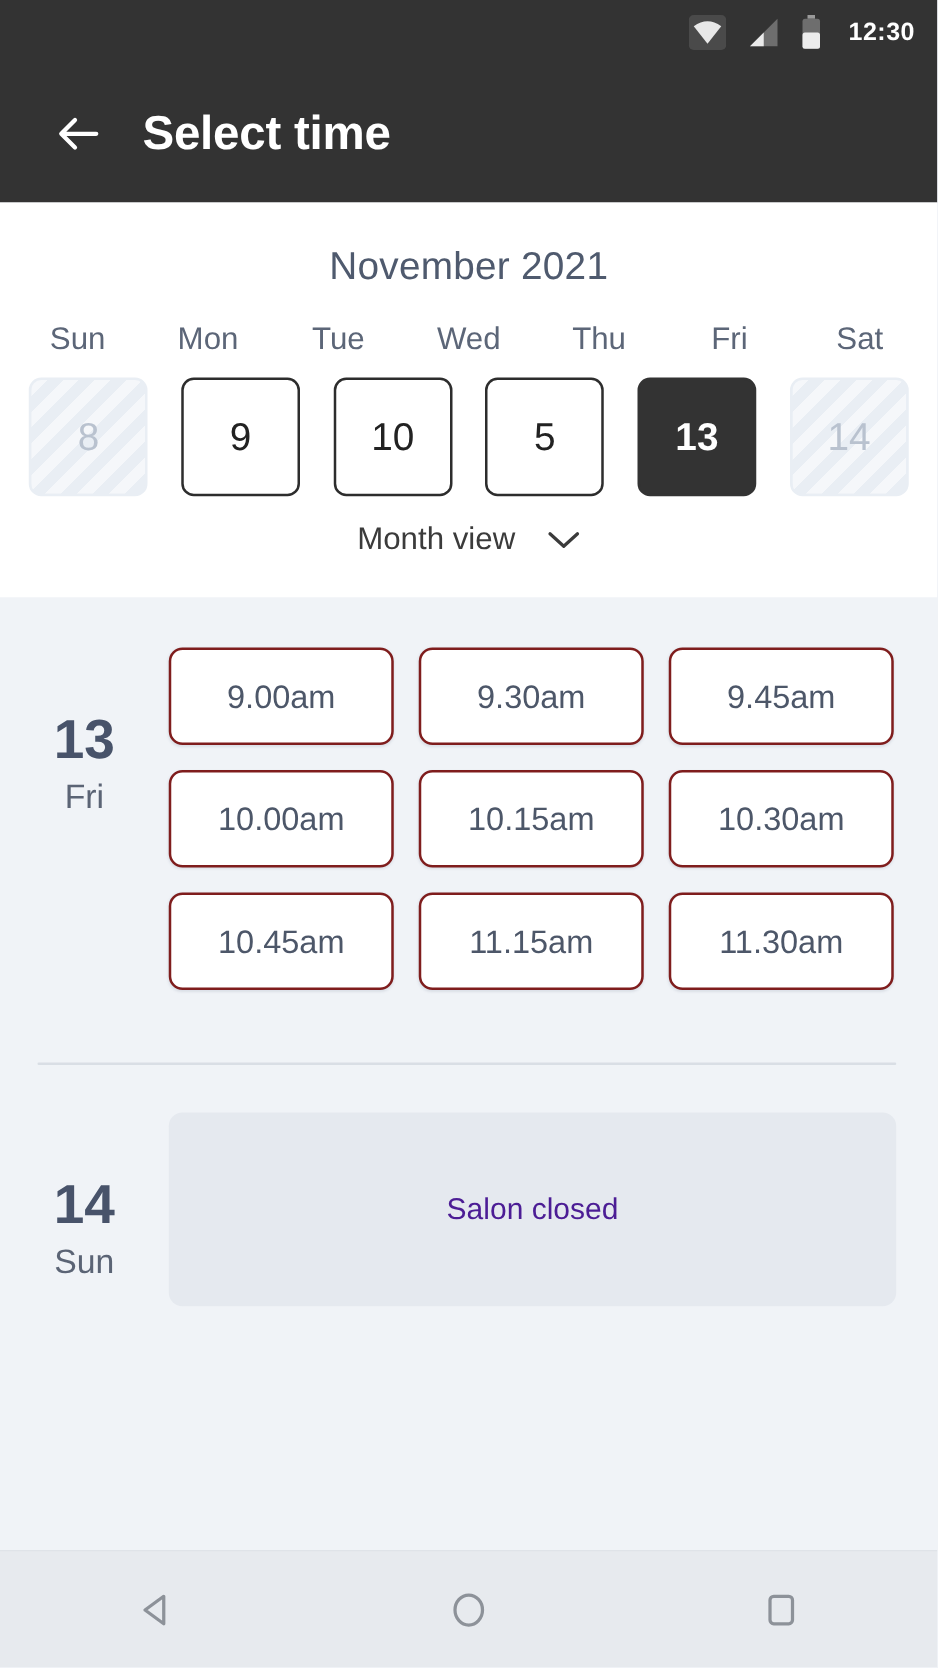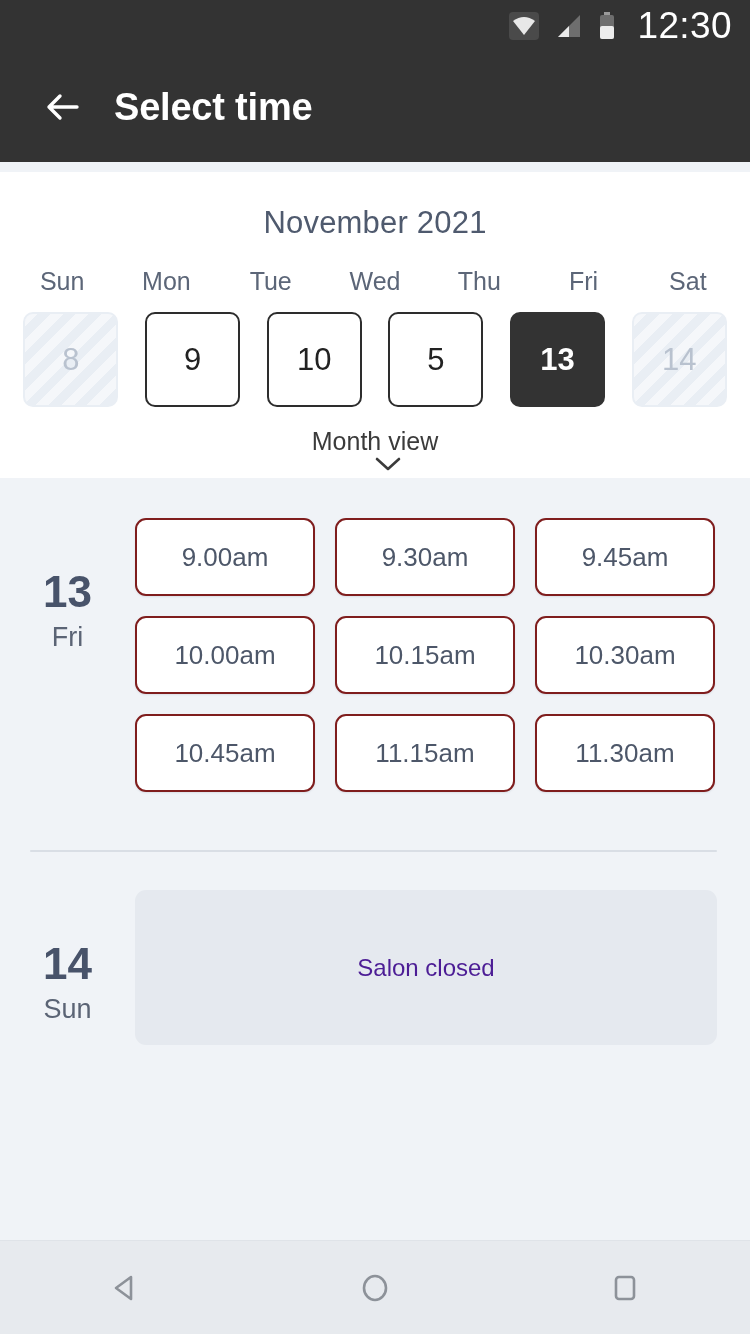--- a/index.html
+++ b/index.html
@@ -35,22 +35,22 @@
   .status-icons {
     display: flex;
     align-items: center;
     gap: 16px;
   }
   .icon-wifi { width: 30px; height: 28px; display: block; }
   .icon-signal { width: 28px; height: 28px; display: block; }
   .icon-battery { width: 16px; height: 28px; display: block; }
   .status-time {
     color: #ffffff;
-    font-size: 37px;
-    font-weight: normal;
+    font-size: 20px;
+    font-weight: bold;
     letter-spacing: 0.4px;
     margin-left: 6px;
   }
 
   
   .app-bar {
     position: absolute;
     top: 52px; left: 0;
     width: 750px;
     height: 110px;
@@ -72,21 +72,21 @@
     color: #ffffff;
     font-size: 38px;
     font-weight: bold;
     margin-left: 15px;
     letter-spacing: -0.2px;
   }
 
   
   .calendar-panel {
     position: absolute;
-    top: 172px; left: 0;
+    top: 162px; left: 0;
     width: 750px;
     height: 316px;
     background: #ffffff;
   }
   .month-title {
     text-align: center;
     font-size: 31px;
     color: #4f5a6e;
     padding-top: 33px;
     letter-spacing: 0.2px;
@@ -146,21 +146,20 @@
       rgba(0,0,0,0) 18px
     );
     cursor: default;
   }
   .month-view-row {
     display: flex;
     align-items: center;
     justify-content: center;
     margin-top: 20px;
     cursor: pointer;
-    flex-direction: column;
   }
   .month-view-label {
     font-size: 25px;
     color: #3b3b3b;
   }
   .chev {
     margin-left: 26px;
     width: 26px;
     height: 16px;
     display: block;

